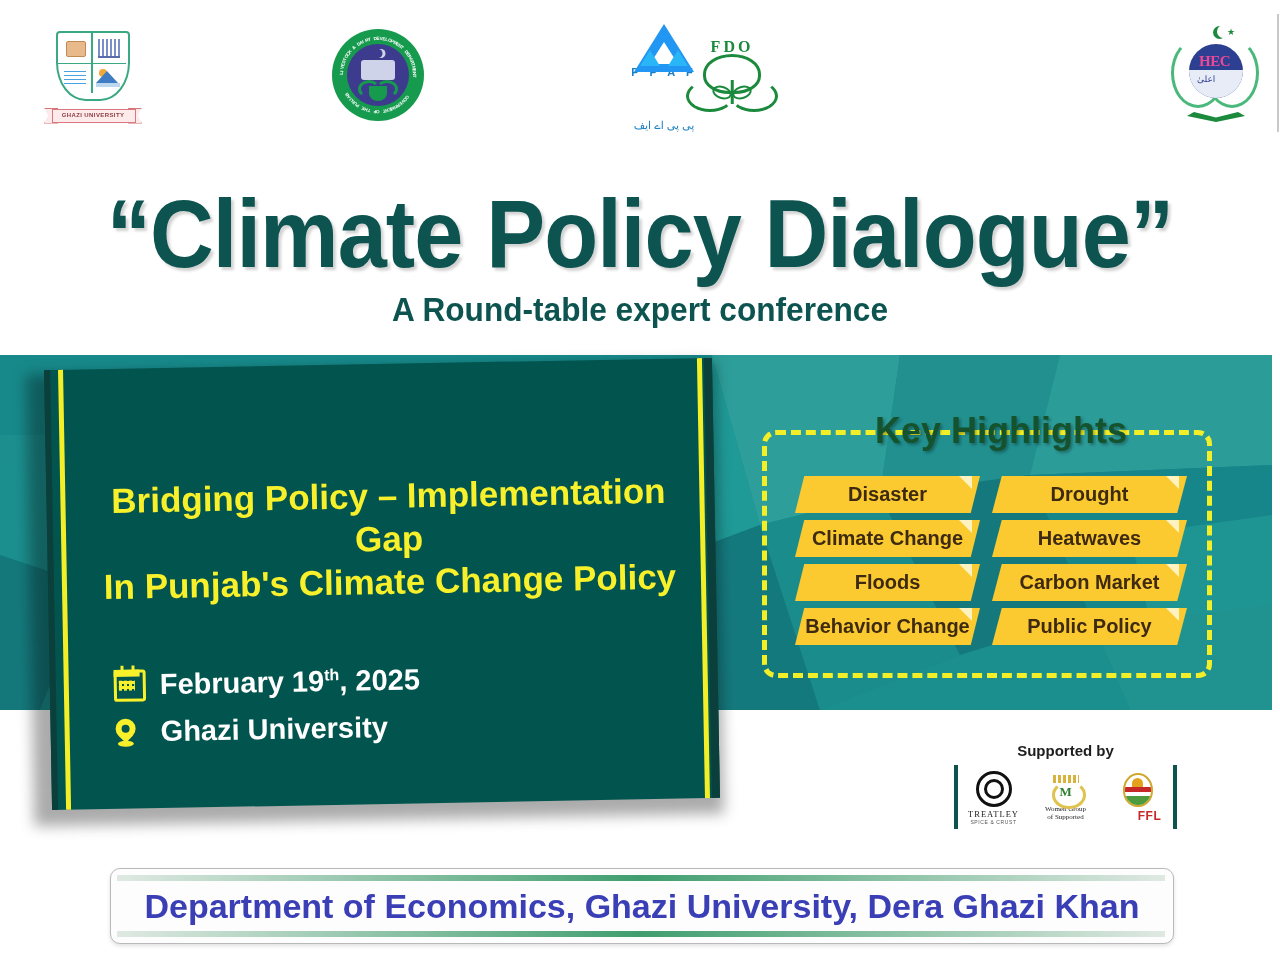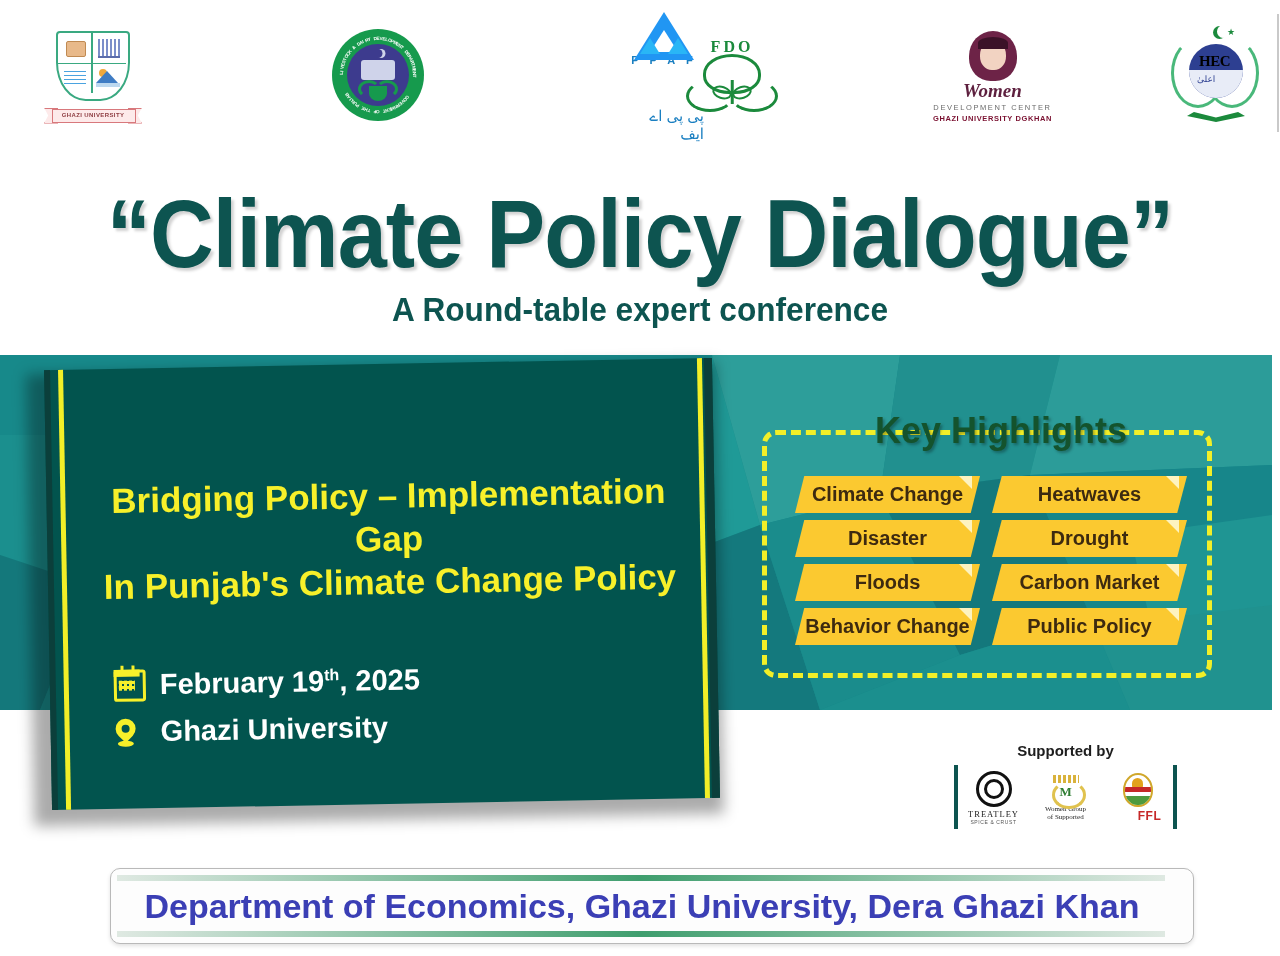--- a/index.html
+++ b/index.html
@@ -52,21 +52,21 @@
     transform-origin:0 0;white-space:nowrap;}
 
   
   .ppaf-logo{left:624px;top:30px;width:80px;height:95px;gap:40px;}
   .ppaf-tri{position:relative;width:60px;height:48px;}
   .tri-big{position:absolute;left:0;top:0;width:0;height:0;border-left:30px solid transparent;border-right:30px solid transparent;border-bottom:48px solid #2196f3;}
   .tri-cut{position:absolute;left:16px;top:18px;width:0;height:0;border-left:14px solid transparent;border-right:14px solid transparent;border-bottom:22px solid #fff;}
   .tri-sL{position:absolute;left:6px;top:26px;width:0;height:0;border-left:10px solid transparent;border-right:10px solid transparent;border-bottom:16px solid #29b6f6;}
   .tri-sR{position:absolute;right:6px;top:26px;width:0;height:0;border-left:10px solid transparent;border-right:10px solid transparent;border-bottom:16px solid #29b6f6;}
   .ppaf-letters{margin-top:2px;font-size:11px;font-weight:bold;color:#1a7fc1;letter-spacing:4px;}
-  .ppaf-urdu{margin-top:1px;font-size:15px;color:#1a7fc1;direction:rtl;}
+  .ppaf-urdu{margin-top:1px;font-size:11px;color:#1a7fc1;direction:rtl;}
 
   
   .fdo-logo{left:672px;top:26px;width:120px;height:100px;}
   .fdo-text{font-size:16px;font-weight:bold;color:#1b8a3c;letter-spacing:3px;font-family:"Liberation Serif",serif;}
   .fdo-plant{position:relative;width:96px;height:62px;margin-top:-4px;}
   .fdo-boll{position:absolute;left:50%;top:2px;transform:translateX(-50%);width:52px;height:34px;
     border:3px solid #1b8a3c;border-radius:50% 50% 45% 45%;background:#fff;}
   .fdo-stem{position:absolute;left:50%;top:28px;transform:translateX(-50%);width:2.5px;height:24px;background:#1b8a3c;}
   .fdo-leafL,.fdo-leafR{position:absolute;top:34px;width:16px;height:9px;border:2.5px solid #1b8a3c;border-radius:50%;}
   .fdo-leafL{left:28px;transform:rotate(18deg);}
@@ -88,21 +88,21 @@
   .wdc-gu{font-size:7.5px;font-weight:bold;color:#7a1030;letter-spacing:.6px;margin-top:2px;}
 
   
   .hec-logo{left:1165px;top:20px;width:100px;height:112px;}
   .hec-wrap{position:relative;width:92px;height:100px;}
   .hec-moon{position:absolute;left:44px;top:0;width:13px;height:13px;border-radius:50%;background:#1b8a3c;}
   .hec-moon:after{content:"";position:absolute;left:4px;top:-1px;width:12px;height:13px;border-radius:50%;background:#fff;}
   .hec-star{position:absolute;left:58px;top:2px;color:#1b8a3c;font-size:9px;line-height:9px;}
   .hec-circle{position:absolute;left:20px;top:18px;width:54px;height:54px;border-radius:50%;background:#2d3f91;overflow:hidden;}
   .hec-circle:after{content:"";position:absolute;left:0;top:26px;width:54px;height:28px;background:#e8ecf7;}
-  .hec-txt{position:absolute;left:30px;top:27px;font-size:15px;font-weight:bold;color:#000000;font-family:"Liberation Serif",serif;letter-spacing:-.5px;}
+  .hec-txt{position:absolute;left:30px;top:27px;font-size:15px;font-weight:bold;color:#ec4899;font-family:"Liberation Serif",serif;letter-spacing:-.5px;}
   .hec-urdu{position:absolute;left:28px;top:48px;font-size:9px;color:#2d3f91;direction:rtl;}
   .hec-wreathL,.hec-wreathR{position:absolute;top:12px;width:48px;height:64px;border:3px solid #49b87a;border-radius:50%;}
   .hec-wreathL{left:2px;border-right-color:transparent;border-top-color:transparent;}
   .hec-wreathR{right:2px;border-left-color:transparent;border-top-color:transparent;}
   .hec-base{position:absolute;left:18px;bottom:4px;width:58px;height:10px;background:#1b8a3c;
     clip-path:polygon(0 40%,12% 0,50% 55%,88% 0,100% 40%,50% 100%);}
   .hec-rule{position:absolute;right:-14px;top:-6px;width:2px;height:118px;background:#c9c9c9;}
 
   
   .title-block{position:absolute;left:0;top:186px;width:1280px;text-align:center;}
@@ -185,21 +185,21 @@
   .mughal-m{position:absolute;left:10px;top:9px;font-size:13px;font-weight:bold;color:#2e7d32;font-family:"Liberation Serif",serif;}
   .mughal-name{font-family:"Liberation Serif",serif;font-size:7px;color:#222;line-height:8px;text-align:center;}
   .ffl-mark{position:relative;width:26px;height:30px;border:2px solid #d0a72a;border-radius:50% 50% 48% 48%;background:#fff;overflow:hidden;}
   .ffl-rooster{position:absolute;left:7px;top:3px;width:11px;height:11px;background:#e2a21c;border-radius:50% 50% 30% 30%;}
   .ffl-grass{position:absolute;left:0;bottom:0;width:26px;height:9px;background:#4e9a3e;}
   .ffl-band{position:absolute;left:0;top:12px;width:26px;height:5px;background:#c62828;}
   .ffl-name{font-size:12px;font-weight:bold;color:#c62828;letter-spacing:.5px;margin-top:2px;margin-left:24px;}
 
   
   .footer{position:absolute;left:110px;top:868px;width:1062px;height:74px;background:#fdfdfd;
-    border:1px solid #b9b9b9;border-radius:10px;box-shadow:0 2px 4px rgba(0,0,0,.12);overflow:hidden;padding-left:20px;}
+    border:1px solid #b9b9b9;border-radius:10px;box-shadow:0 2px 4px rgba(0,0,0,.12);overflow:hidden;}
   .footer-bar{position:absolute;left:6px;width:1048px;height:6px;
     background:linear-gradient(90deg,#dfe9e2,#3f9e6e,#dfe9e2);}
   .footer-bar.top{top:6px;}
   .footer-bar.bot{bottom:6px;}
   .footer-text{position:absolute;left:0;top:18px;width:1062px;text-align:center;
     font-family:"Liberation Sans Narrow","Liberation Sans",sans-serif;font-size:34px;font-weight:bold;
     color:#3b3fb5;letter-spacing:0px;}
 </style>
 </head>
 <body>
@@ -326,30 +326,20 @@
       <div class="fdo-plant">
         <div class="fdo-boll"></div>
           <div class="fdo-stem"></div>
         <div class="fdo-leafL"></div>
           <div class="fdo-leafR"></div>
         <div class="fdo-wreathL"></div>
           <div class="fdo-wreathR"></div>
       </div>
     </div>
 
-    <div class="logo-slot wdc-logo">
-      <div class="wdc-face">
-        <div class="wdc-hijab"></div>
-          <div class="wdc-skin"></div>
-          <div class="wdc-hair"></div>
-      </div>
-      <div class="wdc-women">Women</div>
-      <div class="wdc-dev">DEVELOPMENT CENTER</div>
-      <div class="wdc-gu">GHAZI UNIVERSITY DGKHAN</div>
-    </div>
 
     <div class="logo-slot hec-logo">
       <div class="hec-wrap">
         <div class="hec-wreathL"></div>
           <div class="hec-wreathR"></div>
         <div class="hec-moon"></div>
         <div class="hec-star">★</div>
         <div class="hec-circle"></div>
         <div class="hec-txt">HEC</div>
         <div class="hec-urdu">اعلیٰ</div>
@@ -428,32 +418,32 @@
       </div>
     </div>
   </div>
 
   <div class="kh-box"></div>
   <div class="kh-title">Key Highlights</div>
 
   <div class="kh-grid">
     <div class="kh-row">
       <div class="tag tag-l">
+          <span>Disaster</span>
+        </div>
+      <div class="tag tag-r">
+          <span>Drought</span>
+        </div>
+    </div>
+    <div class="kh-row">
+      <div class="tag tag-l">
           <span>Climate Change</span>
         </div>
       <div class="tag tag-r">
           <span>Heatwaves</span>
-        </div>
-    </div>
-    <div class="kh-row">
-      <div class="tag tag-l">
-          <span>Disaster</span>
-        </div>
-      <div class="tag tag-r">
-          <span>Drought</span>
         </div>
     </div>
     <div class="kh-row">
       <div class="tag tag-l">
           <span>Floods</span>
         </div>
       <div class="tag tag-r">
           <span>Carbon Market</span>
         </div>
     </div>

